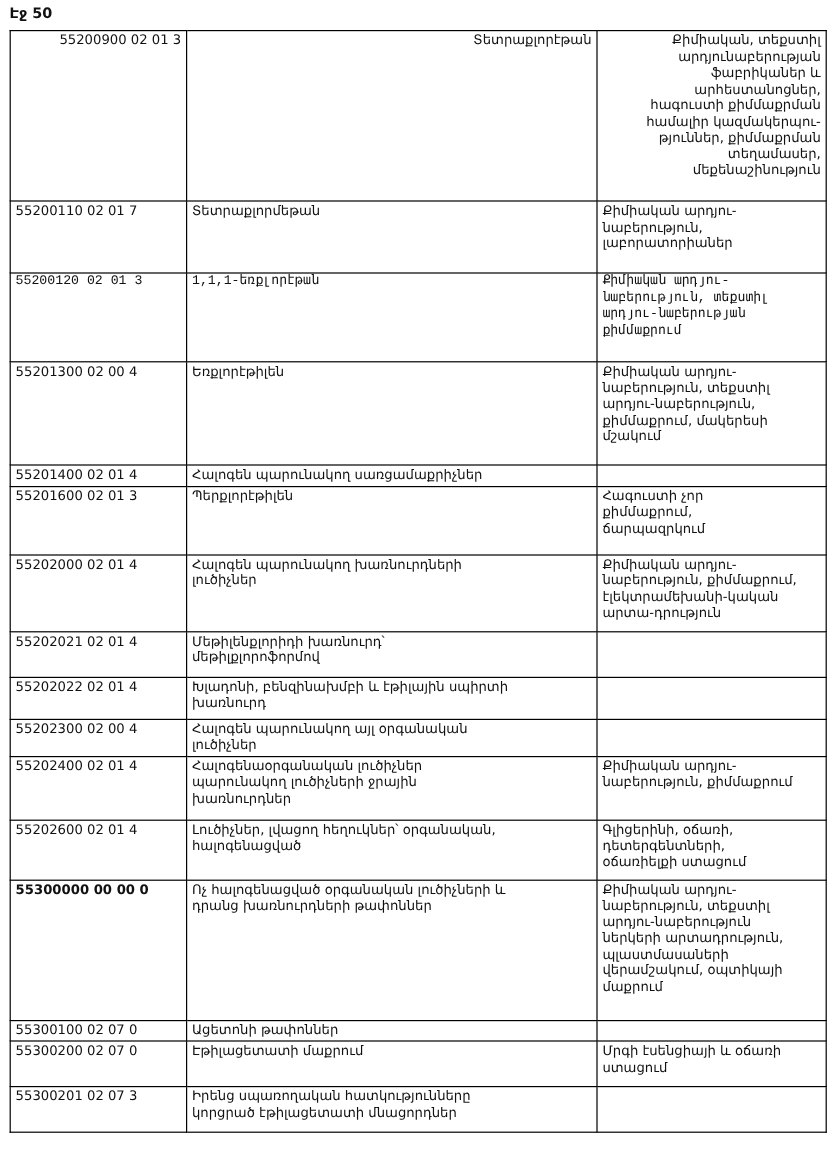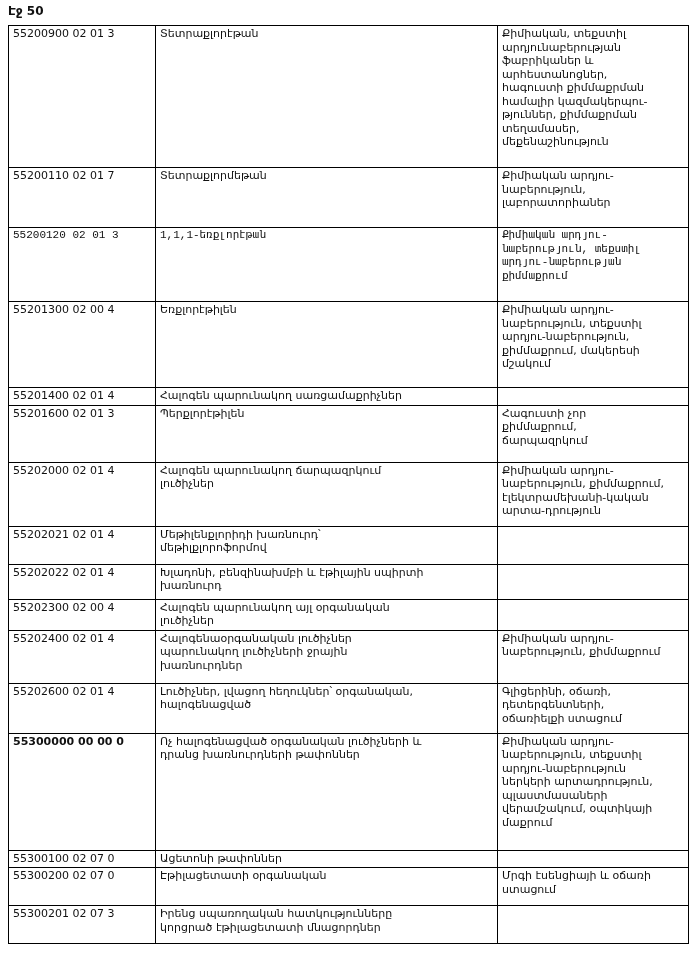--- a/index.html
+++ b/index.html
@@ -27,21 +27,21 @@
   table.catalog td {
     border: 1px solid #000000;
     vertical-align: top;
     padding: 1px 4px 2px 4px;
     font-size: 11px;
     line-height: 13.5px;
     white-space: pre-line;
     overflow: hidden;
   }
   
-  tbody tr:nth-child(1)  { height: 142px; }
+  tbody tr:nth-child(1)  { height: 142px; text-align: right; }
   tbody tr:nth-child(2)  { height: 60px; }
   tbody tr:nth-child(3)  { height: 74px; font-family: Liberation Mono, monospace; }
   tbody tr:nth-child(4)  { height: 86px; }
   tbody tr:nth-child(5)  { height: 15px; }
   tbody tr:nth-child(6)  { height: 57px; }
   tbody tr:nth-child(7)  { height: 64px; }
   tbody tr:nth-child(8)  { height: 38px; padding-left: 44px; }
   tbody tr:nth-child(9)  { height: 35px; }
   tbody tr:nth-child(10) { height: 30px; }
   tbody tr:nth-child(11) { height: 53px; }
@@ -111,21 +111,21 @@
         </tr>
         <tr>
           <td>55201600 02 01 3</td>
           <td>Պերքլորէթիլեն</td>
           <td>Հագուստի չոր
 քիմմաքրում,
 ճարպազրկում</td>
         </tr>
         <tr>
           <td>55202000 02 01 4</td>
-          <td>Հալոգեն պարունակող ճարպազրկում
+          <td>Հալոգեն պարունակող խառնուրդների
 լուծիչներ</td>
           <td>Քիմիական արդյու-
 նաբերություն, քիմմաքրում,
 էլեկտրամեխանի-կական
 արտա-դրություն</td>
         </tr>
         <tr>
           <td>55202021 02 01 4</td>
           <td>Մեթիլենքլորիդի խառնուրդ՝
 մեթիլքլորոֆորմով</td>
@@ -171,21 +171,21 @@
 վերամշակում, օպտիկայի
 մաքրում</td>
         </tr>
         <tr>
           <td>55300100 02 07 0</td>
           <td>Ացետոնի թափոններ</td>
           <td></td>
         </tr>
         <tr>
           <td>55300200 02 07 0</td>
-          <td>Էթիլացետատի օրգանական</td>
+          <td>Էթիլացետատի մաքրում</td>
           <td>Մրգի էսենցիայի և օճառի
 ստացում</td>
         </tr>
         <tr>
           <td>55300201 02 07 3</td>
           <td>Իրենց սպառողական հատկությունները
 կորցրած էթիլացետատի մնացորդներ</td>
           <td></td>
         </tr>
       </tbody>

